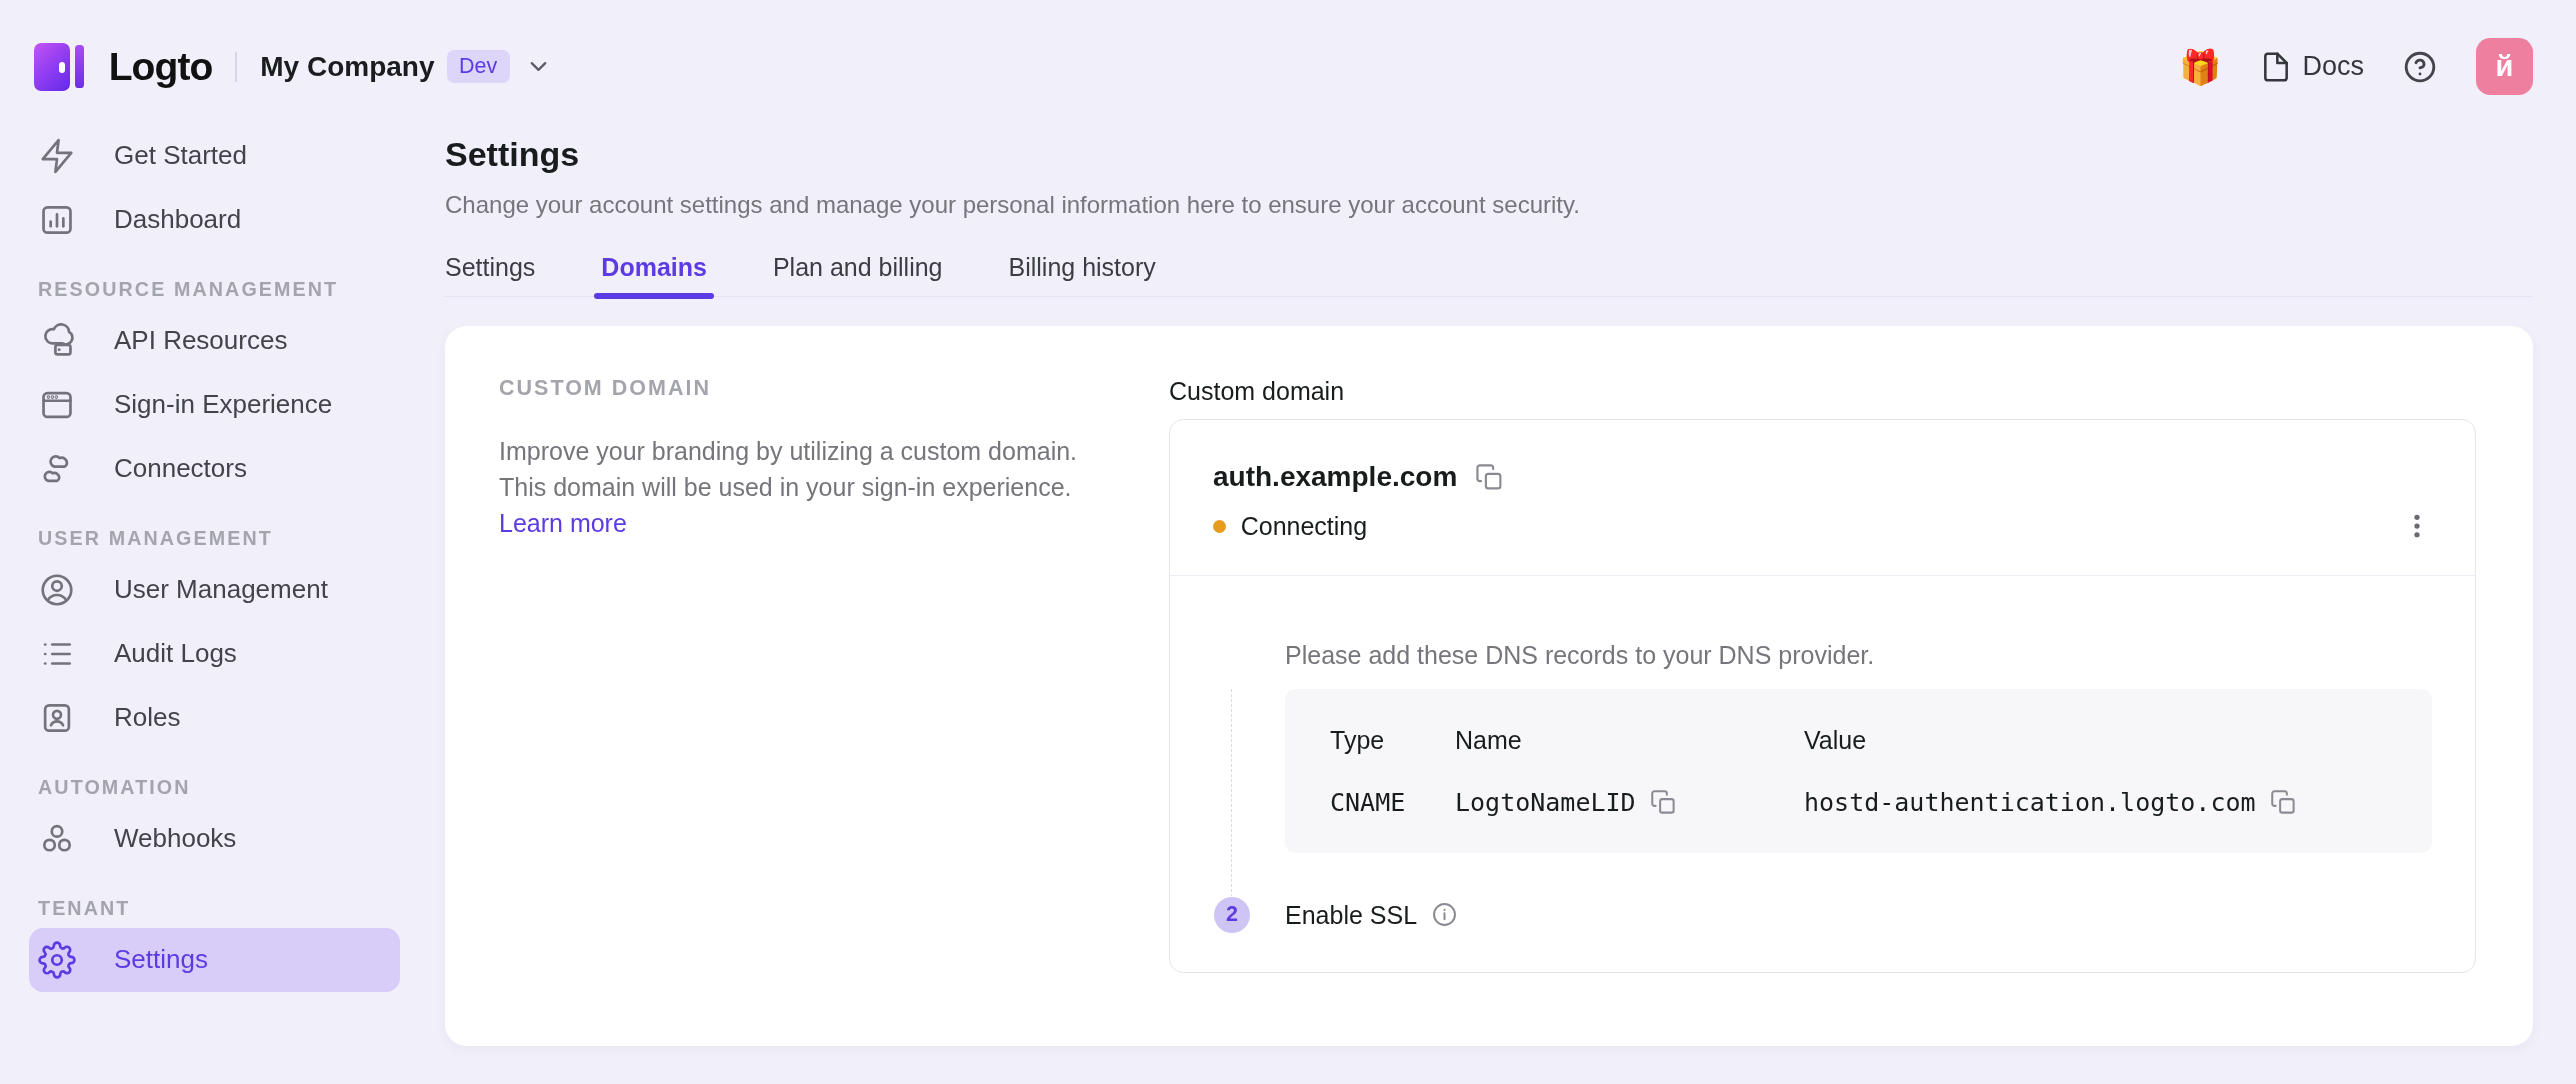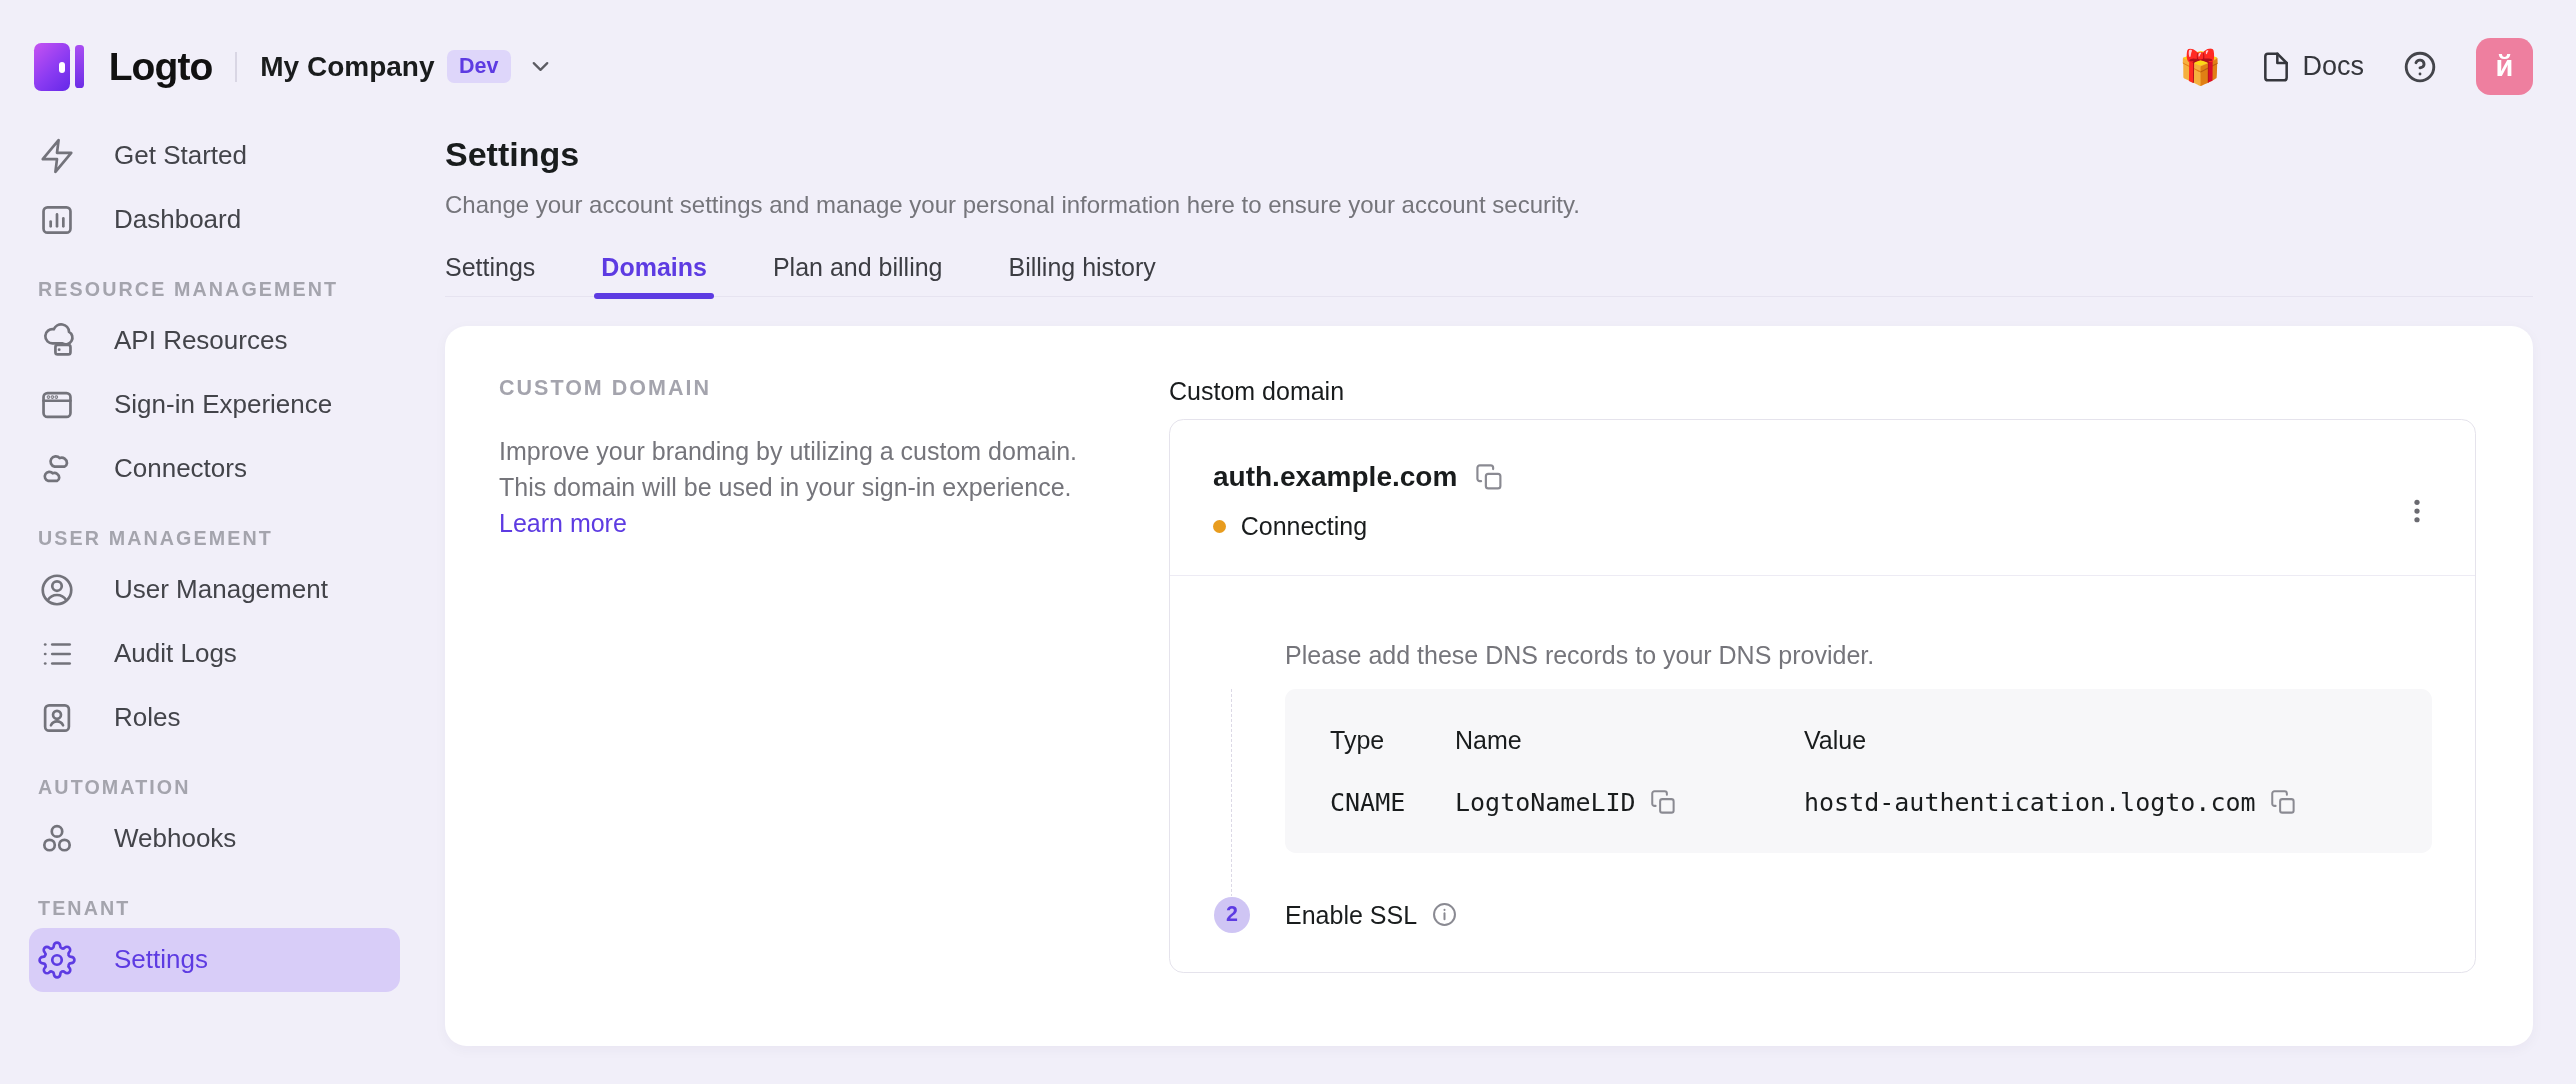--- a/index.html
+++ b/index.html
@@ -34,21 +34,21 @@
   .logo-mark{position:relative;width:55px;height:48px;}
   .logo-door{position:absolute;left:0;top:0;width:36px;height:48px;border-radius:7.2px;
     background:linear-gradient(135deg,#c653f2 0%,#8b3bf2 55%,#6428e8 100%);}
   .logo-slab{position:absolute;left:41px;top:2.7px;width:9px;height:43px;border-radius:3.6px;
     background:linear-gradient(180deg,#a94df2,#6d2ee6);}
   .logo-handle{position:absolute;left:25px;top:19px;width:6.3px;height:11.6px;border-radius:3.6px;background:#fff;}
   .logo-text{font-size:39px;font-weight:700;letter-spacing:-0.9px;color:#111;}
   .top-divider{width:1.8px;height:30px;background:#d9d6e4;margin:0 23px;}
   .tenant{display:flex;align-items:center;gap:12px;cursor:pointer;}
   .tenant-name{font-size:28px;font-weight:700;color:#1a1c1d;}
-  .env-badge{background:#ded6fa;color:var(--accent);font-size:21.5px;font-weight:700;
+  .env-badge{background:#ded6fa;color:var(--accent);font-size:21.5px;font-weight:400;
     padding:5.4px 12.5px;border-radius:7.2px;line-height:1;}
   .chev{color:#5c5c63;margin-left:3.6px;}
   .top-right{margin-left:auto;display:flex;align-items:center;gap:38px;}
   .gift{font-size:34px;line-height:1;cursor:pointer;}
   .docs-btn{display:flex;align-items:center;gap:10.7px;cursor:pointer;color:#35363c;}
   .docs-label{font-size:27px;font-weight:500;}
   .help-btn{cursor:pointer;color:#44454b;}
   .avatar{width:57px;height:57px;border-radius:14.3px;background:var(--pink);
     display:flex;align-items:center;justify-content:center;color:#fff;
     font-size:29px;font-weight:600;cursor:pointer;}
@@ -80,21 +80,21 @@
     box-shadow:0 3.6px 12.5px rgba(42,34,85,0.04);
     padding:50px 57px 47px 54px;display:flex;gap:89px;min-height:720px;}
   .col-left{width:581px;flex:none;}
   .section-title{font-size:21.5px;font-weight:700;letter-spacing:2px;color:var(--text3);}
   .section-desc{margin-top:32px;font-size:25px;line-height:36px;color:var(--text2);}
   .learn-more{color:var(--accent);text-decoration:none;cursor:pointer;}
   .col-right{flex:1;min-width:0;}
   .field-label{font-size:25px;font-weight:500;line-height:30px;}
 
   .domain-card{margin-top:13.4px;border:1.8px solid #e5e3ec;border-radius:14.3px;background:#fff;}
-  .domain-head{padding:39px 43px 34px 43px;display:flex;align-items:center;}
+  .domain-head{padding:39px 43px 34px 43px;display:flex;align-items:flex-end;}
   .domain-info{flex:1;min-width:0;}
   .domain-title-row{display:flex;align-items:center;gap:18px;}
   .domain-name{font-size:28px;font-weight:700;line-height:36px;}
   .icon-btn{color:#8a8a92;cursor:pointer;background:none;border:none;padding:0;}
   .status-row{margin-top:16px;display:flex;align-items:center;gap:14.3px;font-size:25px;line-height:30px;}
   .status-dot{width:13.4px;height:13.4px;border-radius:50%;background:var(--orange);flex:none;}
   .kebab{margin-left:auto;margin-top:21.5px;color:#6a6a70;cursor:pointer;}
   .domain-divider{border-top:1.8px solid var(--line2);}
   .domain-body{padding:48px 43px 38px 43px;}
   .steps{position:relative;}

